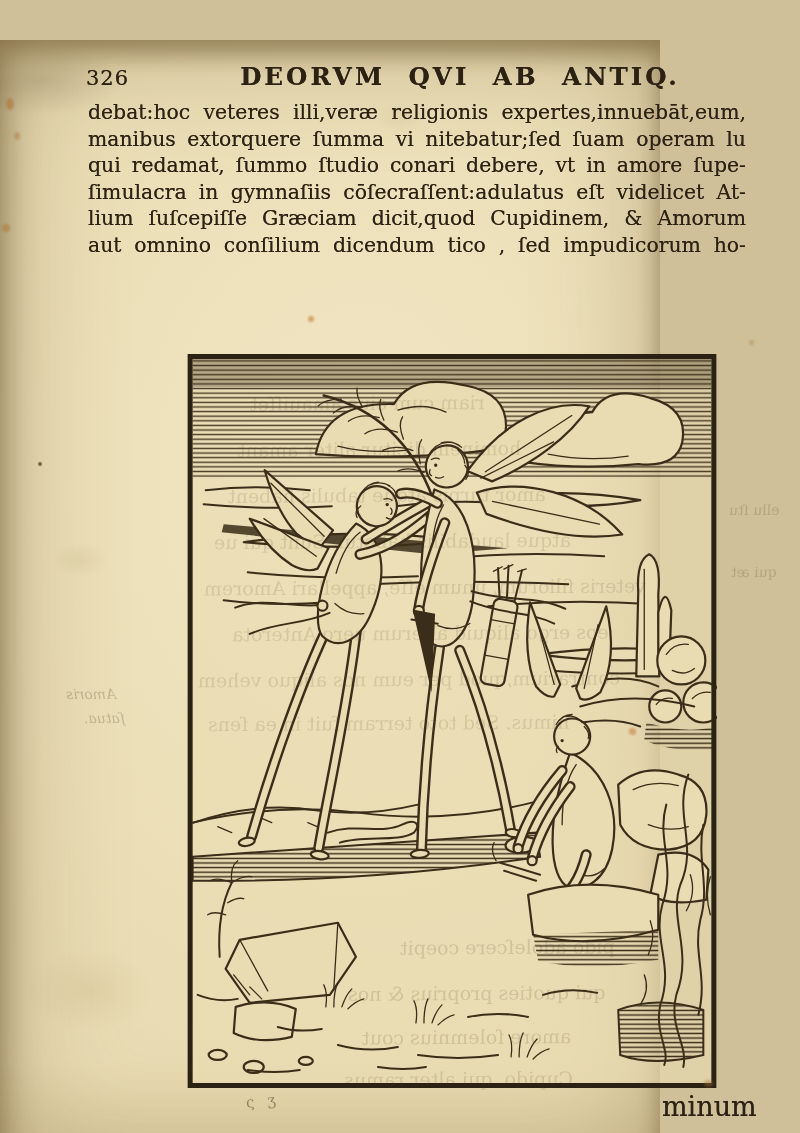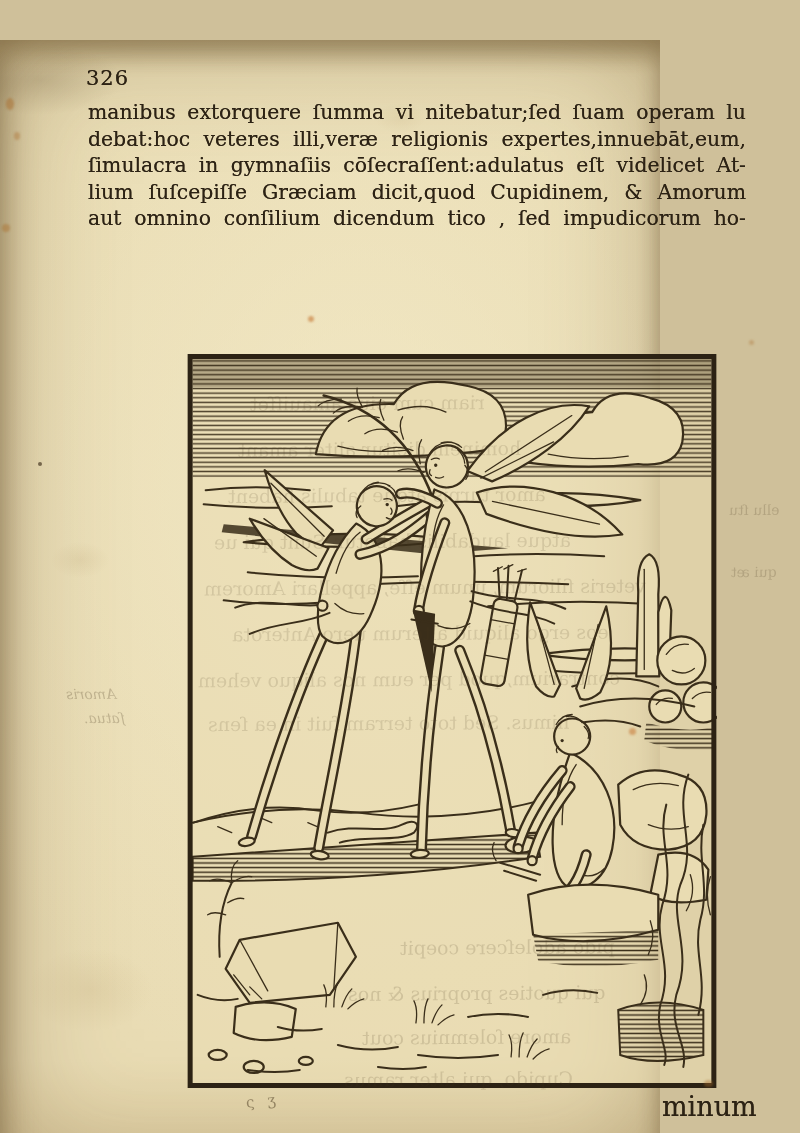--- a/index.html
+++ b/index.html
@@ -70,24 +70,26 @@
   .f6{left:629px;top:688px;width:7px;height:7px;background:rgba(195,110,40,.5);}
   .f7{left:704px;top:1040px;width:9px;height:7px;background:rgba(170,110,45,.4);}
   .f8{left:749px;top:300px;width:5px;height:5px;background:rgba(170,110,45,.35);}
 </style>
 </head>
 <body>
 
 <div class="page">
 
   <div class="pagenum inktxt">326</div>
+  <div class="runtitle inktxt">DEORVM QVI AB ANTIQ.</div>
 
   <div class="bodytext inktxt">
+      <div class="tline">debat:hoc veteres illi,veræ religionis expertes,innuebāt,eum,</div>
       <div class="tline">manibus extorquere ſumma vi nitebatur;ſed ſuam operam lu</div>
-      <div class="tline">debat:hoc veteres illi,veræ religionis expertes,innuebāt,eum,</div>
+      <div class="tline">qui redamat, ſummo ſtudio conari debere, vt in amore ſupe-</div>
       <div class="tline">ſimulacra in gymnaſiis cōſecraſſent:adulatus eſt videlicet At-</div>
       <div class="tline">lium ſuſcepiſſe Græciam dicit,quod Cupidinem, &amp; Amorum</div>
       <div class="tline">aut omnino conſilium dicendum tico , ſed impudicorum ho-</div>
     </div>
 
   <svg class="wc" viewBox="0 0 528 733" role="img" aria-label="Woodcut: two winged putti wrestle over a feathered palm branch and a down-turned torch; a third winged putto kneels at lower right tending a fire; clouds above, rocks, grass and a fallen ribbon below.">
     <defs>
       <pattern id="hh" width="7" height="4.6" patternUnits="userSpaceOnUse">
         <path d="M0 2.3 H7" stroke="#3a2e1a" stroke-width="1.5"></path>
       </pattern>

